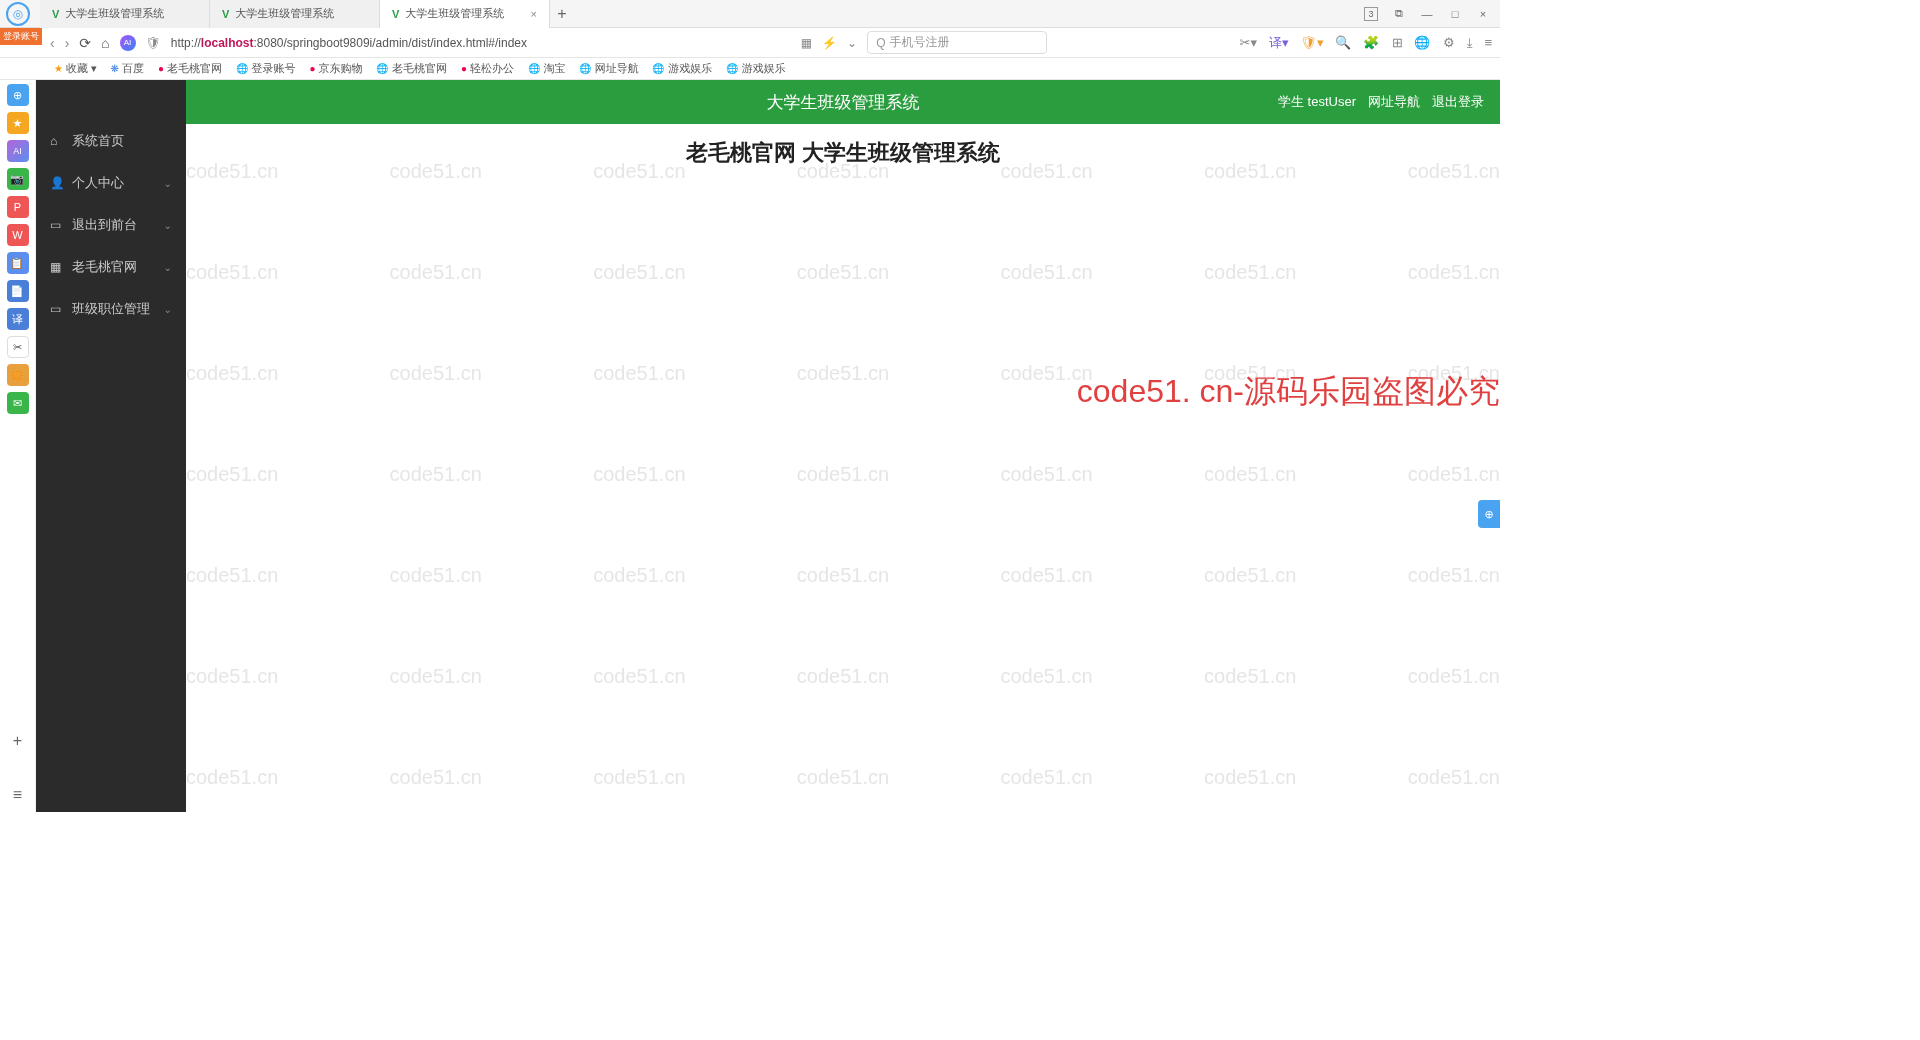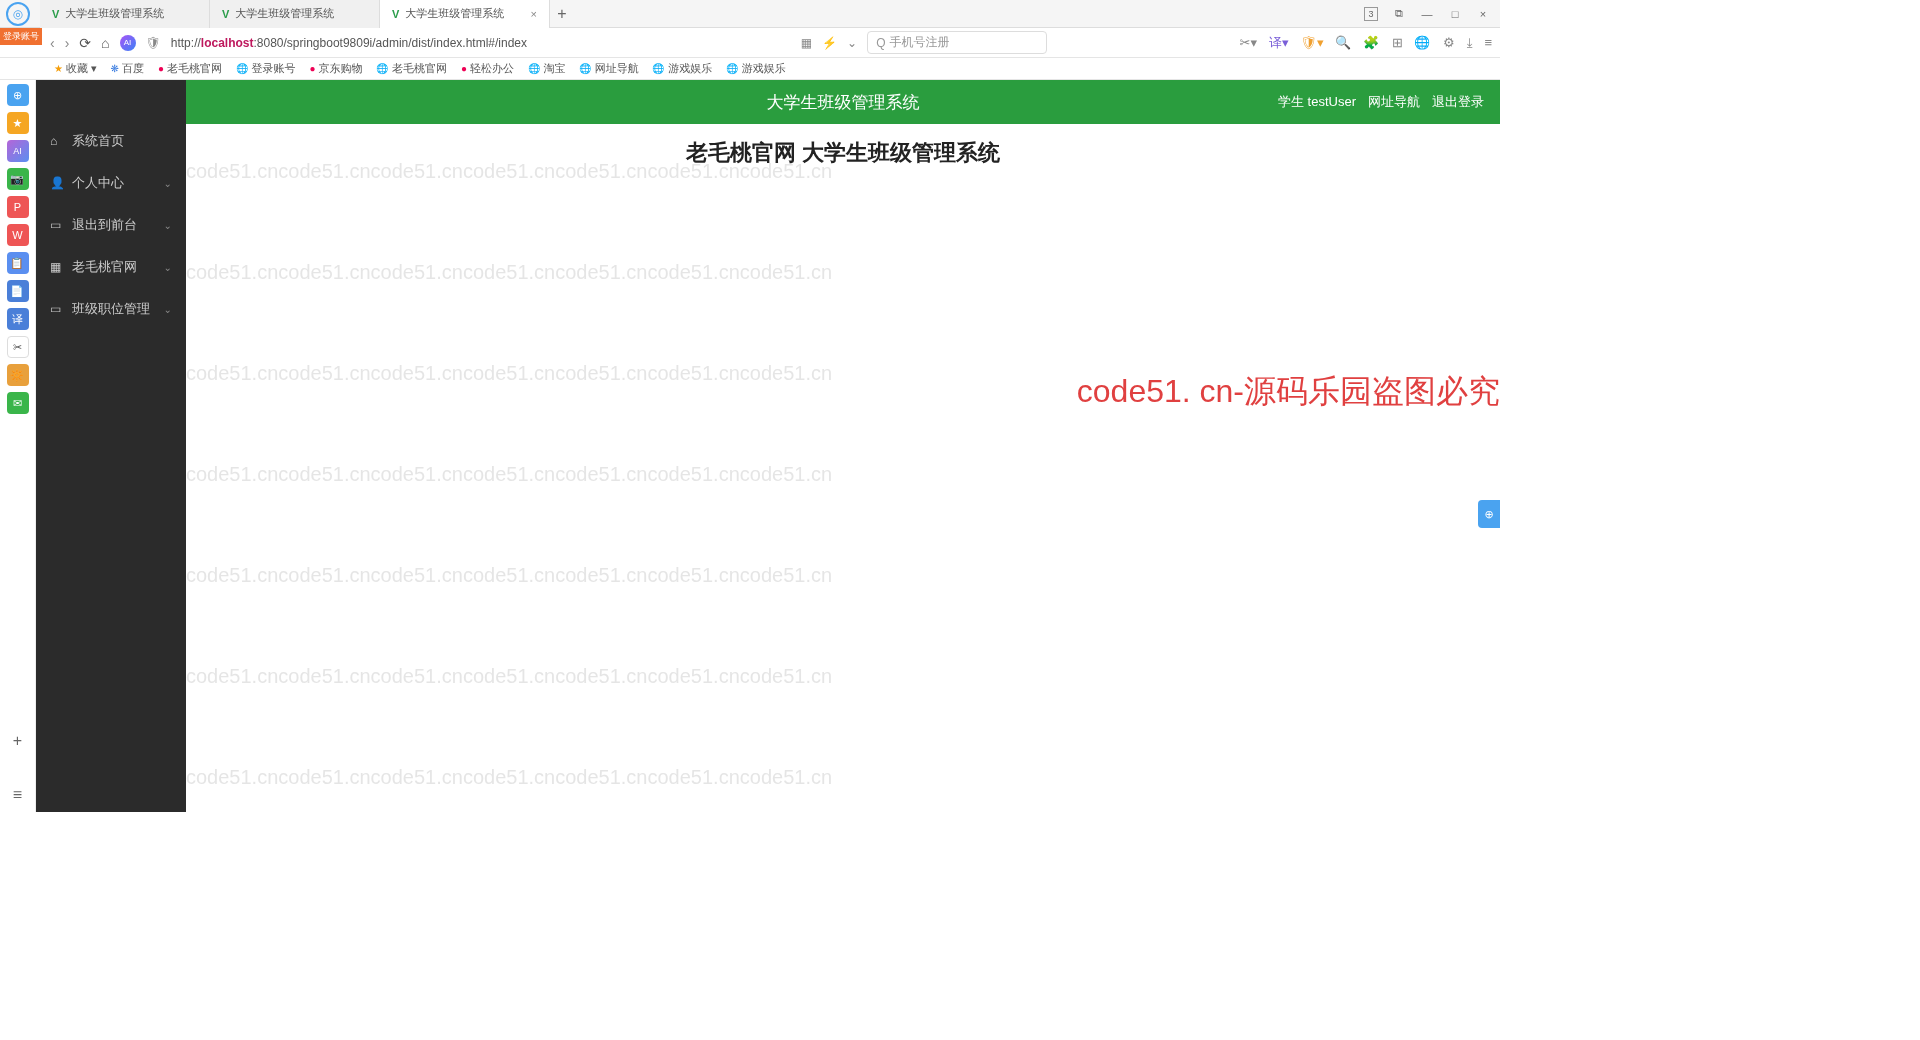--- a/index.html
+++ b/index.html
@@ -37,21 +37,21 @@
 .sidebar{width:150px;background:#2b2b2b;color:#ccc;display:flex;flex-direction:column;padding-top:40px}
 .side-item{height:42px;display:flex;align-items:center;padding:0 14px;font-size:13px;gap:8px;cursor:pointer;position:relative}
 .side-icon{font-size:12px;width:14px}
 .chev{margin-left:auto;font-size:10px;color:#888}
 .app-main{flex:1;display:flex;flex-direction:column;background:#fff;position:relative}
 .app-header{height:44px;background:#2a9d3e;color:#fff;display:flex;align-items:center;justify-content:center;font-size:17px;font-weight:500;position:relative}
 .header-right{position:absolute;right:16px;display:flex;gap:12px;font-size:13px}
 .header-right span{cursor:pointer}
 .welcome{padding:14px 0;text-align:center;font-size:22px;font-weight:600;color:#222}
 .watermark-grid{position:absolute;top:80px;left:0;right:0;bottom:0;pointer-events:none}
-.wm-row{display:flex;justify-content:flex-start;color:#ccc;font-size:20px;font-weight:500;opacity:0.5;margin-bottom:78px}
+.wm-row{display:flex;justify-content:space-between;color:#ccc;font-size:20px;font-weight:500;opacity:0.5;margin-bottom:78px}
 .wm-center{position:absolute;top:290px;left:0;right:0;text-align:right;color:#e04040;font-size:32px;font-weight:500;pointer-events:none}
 .floating-btn{position:absolute;right:0;top:420px;width:22px;height:28px;background:#4aa3f0;border-radius:4px 0 0 4px;color:#fff;font-size:11px;display:flex;align-items:center;justify-content:center}
 .login-badge{position:absolute;left:0;top:28px;background:#f07030;color:#fff;font-size:9px;padding:2px 3px;z-index:10}
 .browser-logo{position:absolute;left:6px;top:2px;width:24px;height:24px;border-radius:50%;border:2px solid #4aa3f0;display:flex;align-items:center;justify-content:center;color:#4aa3f0;font-size:12px;z-index:5}
 </style>
 </head>
 <body>
 
 <div class="browser-logo">◎</div>
 <div class="login-badge">登录账号</div>

